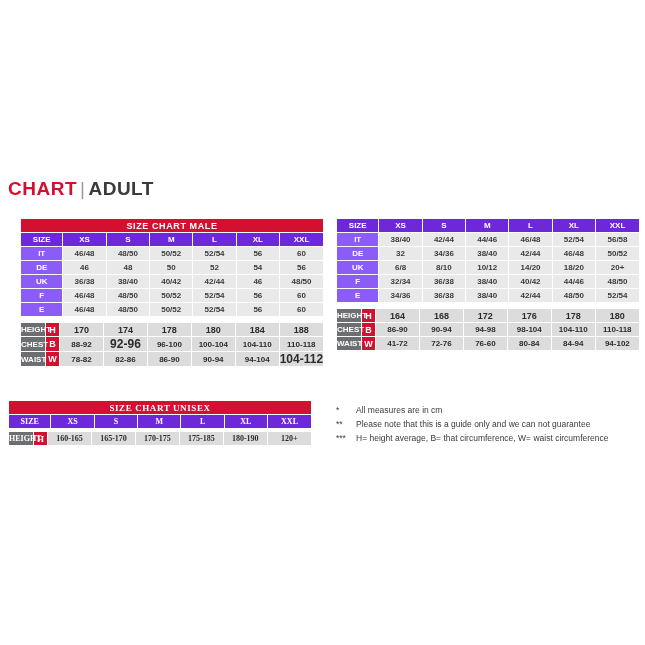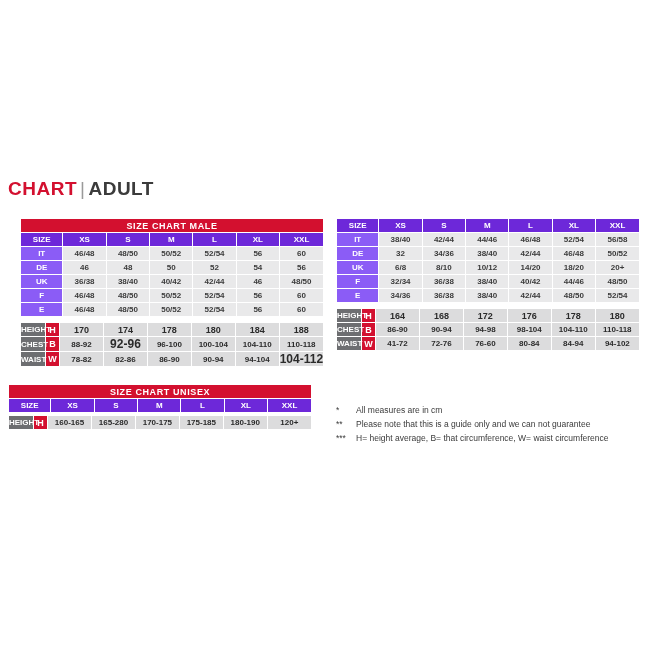--- a/index.html
+++ b/index.html
@@ -75,21 +75,21 @@
   }
   .mval {
     background: #dcdcdd;
     color: #2b2b2b;
     font-size: 9px;
   }
 
   
   .tbl-male   { position: absolute; left: 20px;   top: 218px; width: 304px; }
   .tbl-female { position: absolute; left: 336px; top: 218px; width: 304px; }
-  .tbl-unisex { position: absolute; left: 8px;   top: 384px; width: 304px; }
+  .tbl-unisex { position: absolute; left: 8px;   top: 400px; width: 304px; font-family: Liberation Serif, serif; }
 
   .tbl-male table, .tbl-female table, .tbl-unisex table { width: 100%; }
 
   
   .notes {
     position: absolute;
     left: 336px; top: 404px;
     width: 306px;
     font-size: 8.5px;
     color: #3b3b3b;
@@ -385,21 +385,21 @@
           <col style="width:14.5%">
           <col style="width:14.5%">
           <col style="width:14.5%">
           <col style="width:14.6%">
       </colgroup>
       <tbody>
           <tr>
         <td class="mlbl">HEIGHT</td>
         <td class="mbadge">H</td>
         <td class="mval" style="font-size:8px">160-165</td>
-        <td class="mval" style="font-size:8px">165-280</td>
+        <td class="mval" style="font-size:8px">165-170</td>
         <td class="mval" style="font-size:8px">170-175</td>
         <td class="mval" style="font-size:8px">175-185</td>
         <td class="mval" style="font-size:8px">180-190</td>
         <td class="mval" style="font-size:8px">120+</td>
       </tr>
     </tbody>
       </table>
   </div>
 
   <div class="notes">

